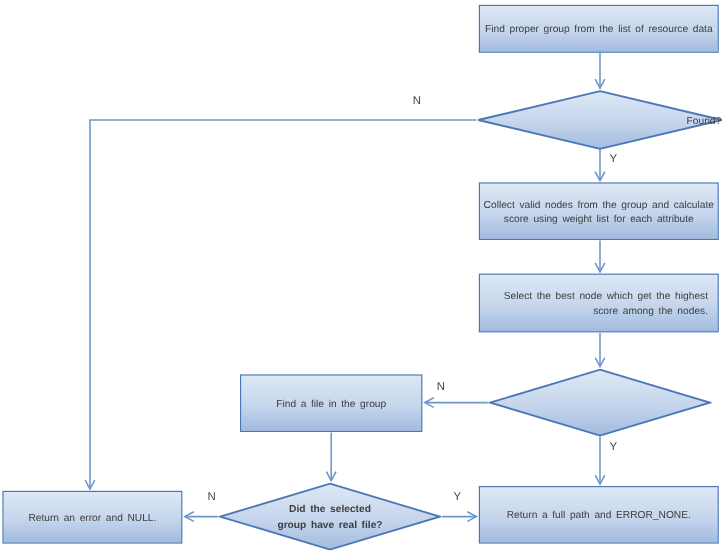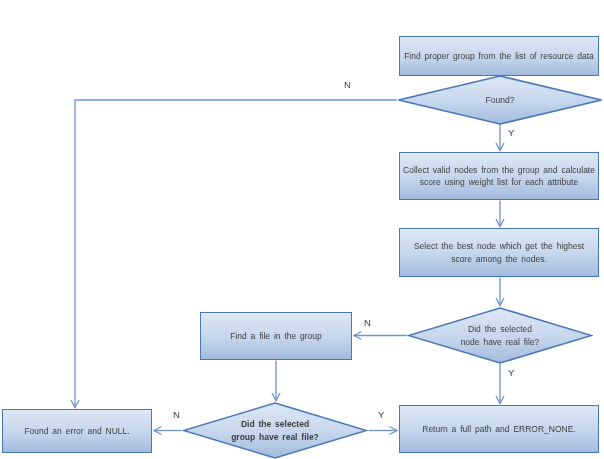--- a/index.html
+++ b/index.html
@@ -65,56 +65,55 @@
     <polyline class="conn" points="397,100 75,100 75,407.5" marker-end="url(#arrowO)"></polyline>
     <polyline class="conn" points="500,200.5 500,226.5" marker-end="url(#arrowO)"></polyline>
     <polyline class="conn" points="500,277.5 500,305.5" marker-end="url(#arrowO)"></polyline>
     <polyline class="conn" points="500,363.5 500,403.5" marker-end="url(#arrowO)"></polyline>
     <polyline class="conn" points="406.5,335.5 354,335.5" marker-end="url(#arrowO)"></polyline>
     <polyline class="conn" points="276,360.5 276,400.5" marker-end="url(#arrowO)"></polyline>
     <polyline class="conn" points="181.5,430.5 154,430.5" marker-end="url(#arrowO)"></polyline>
     <polyline class="conn" points="368.5,430.5 397,430.5" marker-end="url(#arrowO)"></polyline>
   </svg>
 
-  <div class="node box" style="left:399px;top:4px;width:200px;height:40px;margin-top:32px;">
+  <div class="node box" style="left:399px;top:4px;width:200px;height:40px;">
     <div class="lbl">Find proper group from the list of resource data</div>
   </div>
 
   <div class="node box" style="left:399px;top:152px;width:200px;height:48px;">
     <div class="lbl">Collect valid nodes from the group and calculate score using weight list for each attribute</div>
   </div>
 
   <div class="node box" style="left:399px;top:228px;width:200px;height:49px;">
-    <div class="lbl" style="padding:0 8px;">Select the best node which get the highest score among the nodes.</div>
+    <div class="lbl" style="padding:0 8px;text-align:right;">Select the best node which get the highest score among the nodes.</div>
   </div>
 
   <div class="node box" style="left:200px;top:312px;width:152px;height:48px;">
     <div class="lbl">Find a file in the group</div>
   </div>
 
   <div class="node box" style="left:2px;top:409px;width:150px;height:44px;">
-    <div class="lbl">Found an error and NULL.</div>
+    <div class="lbl">Return an error and NULL.</div>
   </div>
 
   <div class="node box" style="left:399px;top:405px;width:200px;height:48px;justify-content:center;">
     <div class="lbl">Return a full path and ERROR_NONE.</div>
   </div>
 
-  <div class="node diamond" style="left:397px;top:75px;width:206px;height:50px;">
+  <div class="node diamond" style="left:397px;top:75px;width:206px;height:50px;justify-content:flex-end;">
     <svg viewBox="0 0 206 50">
       <polygon class="dshape" points="103,1 204.5,25 103,49 1.5,25"></polygon>
     </svg>
     <div class="lbl">Found?</div>
   </div>
 
   <div class="node diamond" style="left:407px;top:307px;width:186px;height:57px;">
     <svg viewBox="0 0 186 57">
       <polygon class="dshape" points="93,1 184.5,28.5 93,56 1.5,28.5"></polygon>
     </svg>
-    <div class="lbl" style="width:84px;">Did the selected node have real file?</div>
   </div>
 
   <div class="node diamond" style="left:182px;top:402px;width:186px;height:57px;font-weight:bold;">
     <svg viewBox="0 0 186 57">
       <polygon class="dshape" points="93,1 184.5,28.5 93,56 1.5,28.5"></polygon>
     </svg>
     <div class="lbl" style="width:88px;">Did the selected group have real file?</div>
   </div>
 
   <span class="edge-label" style="left:344px;top:80px;">N</span>

